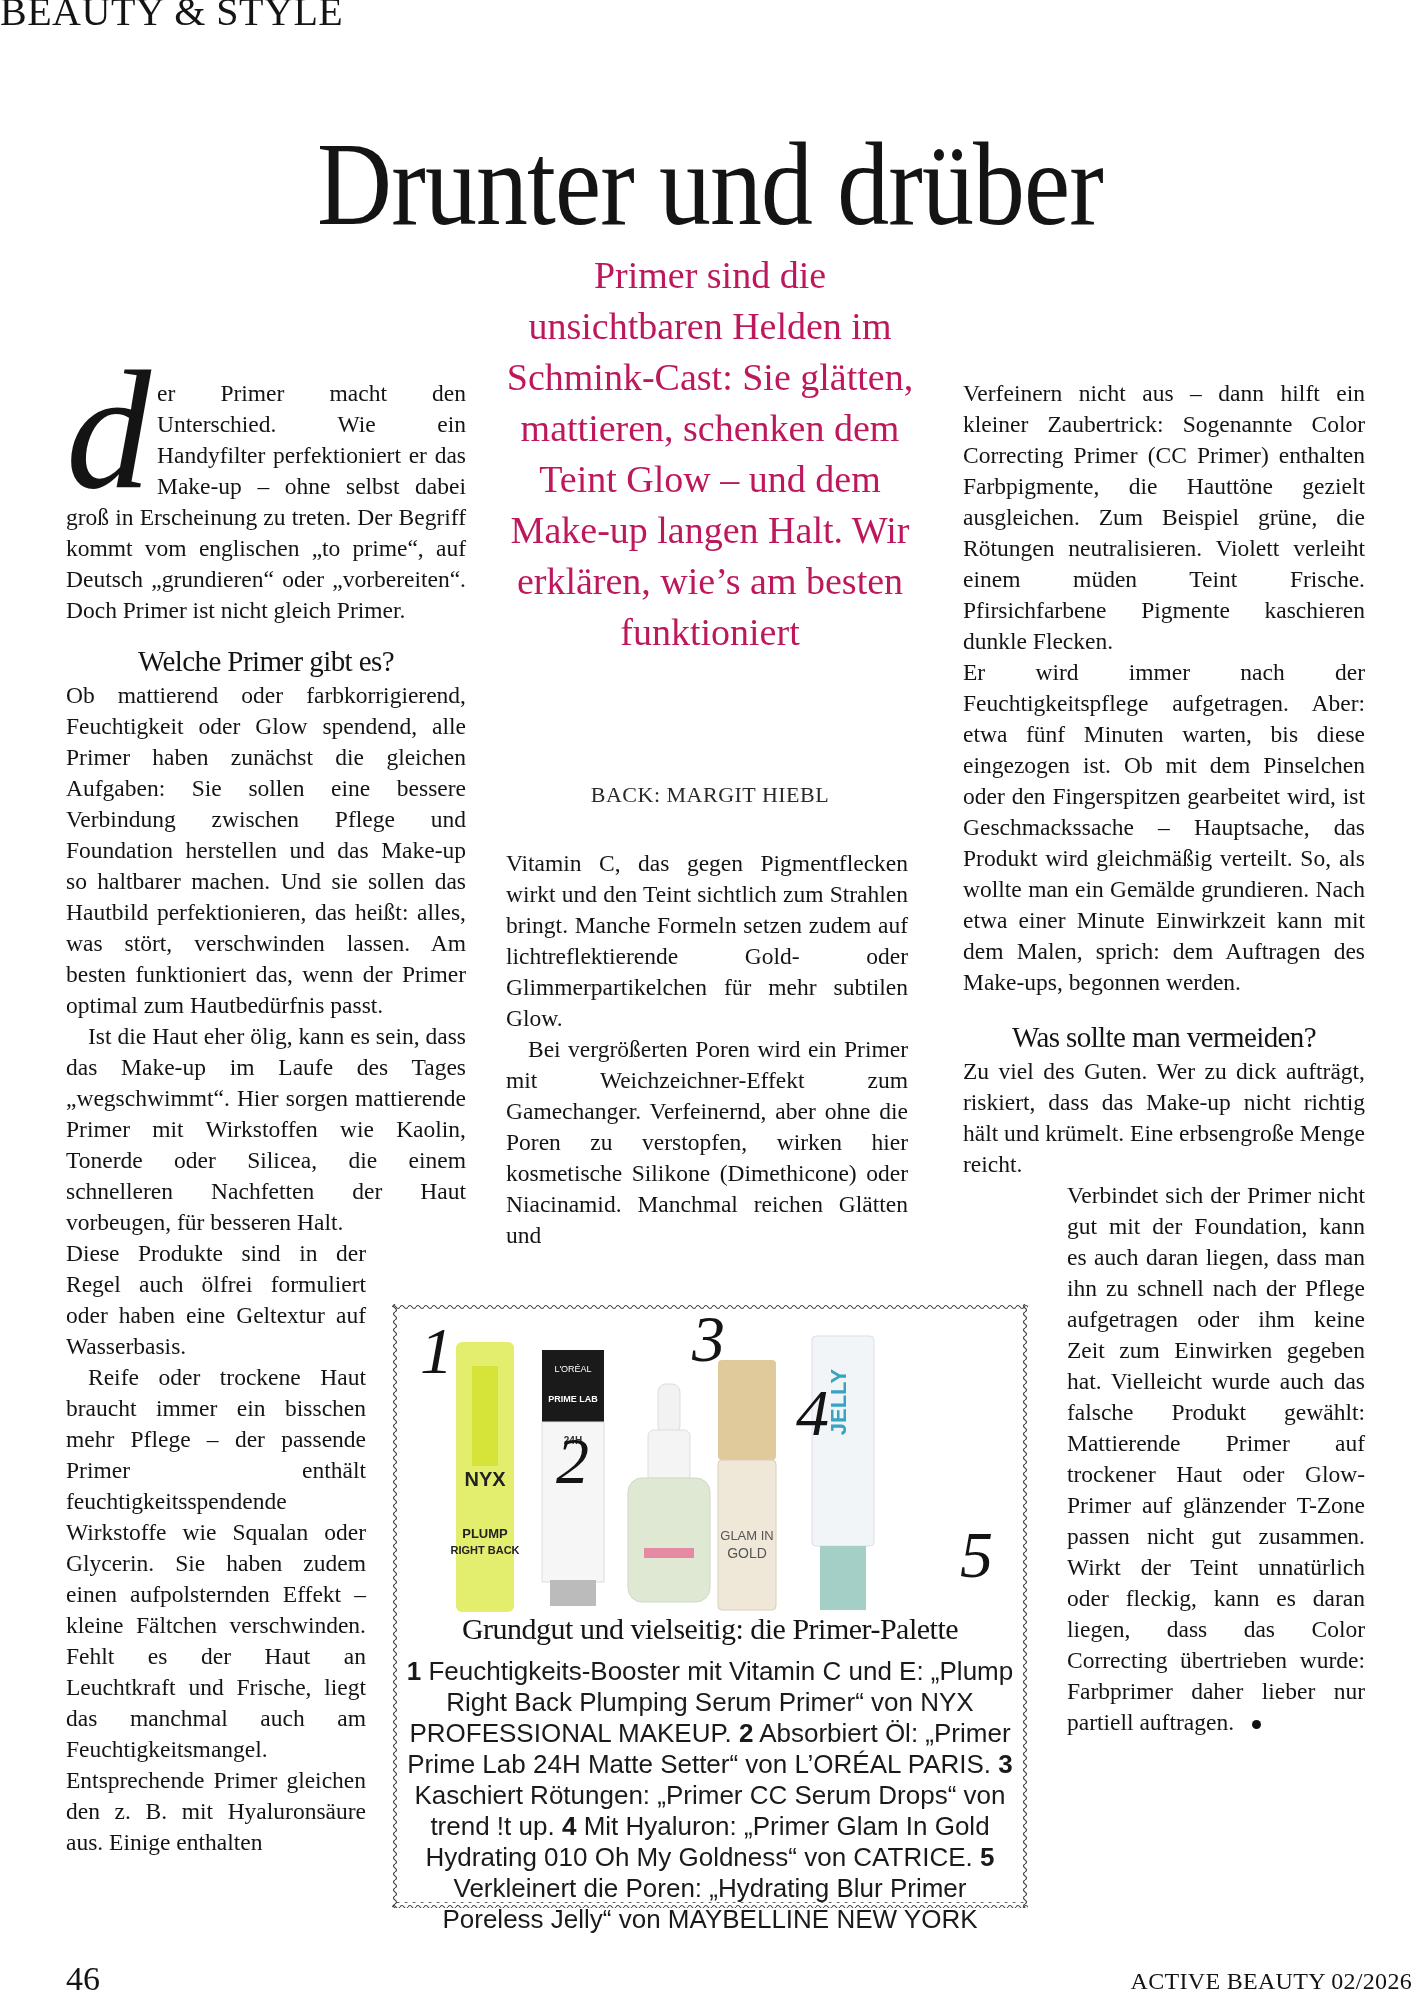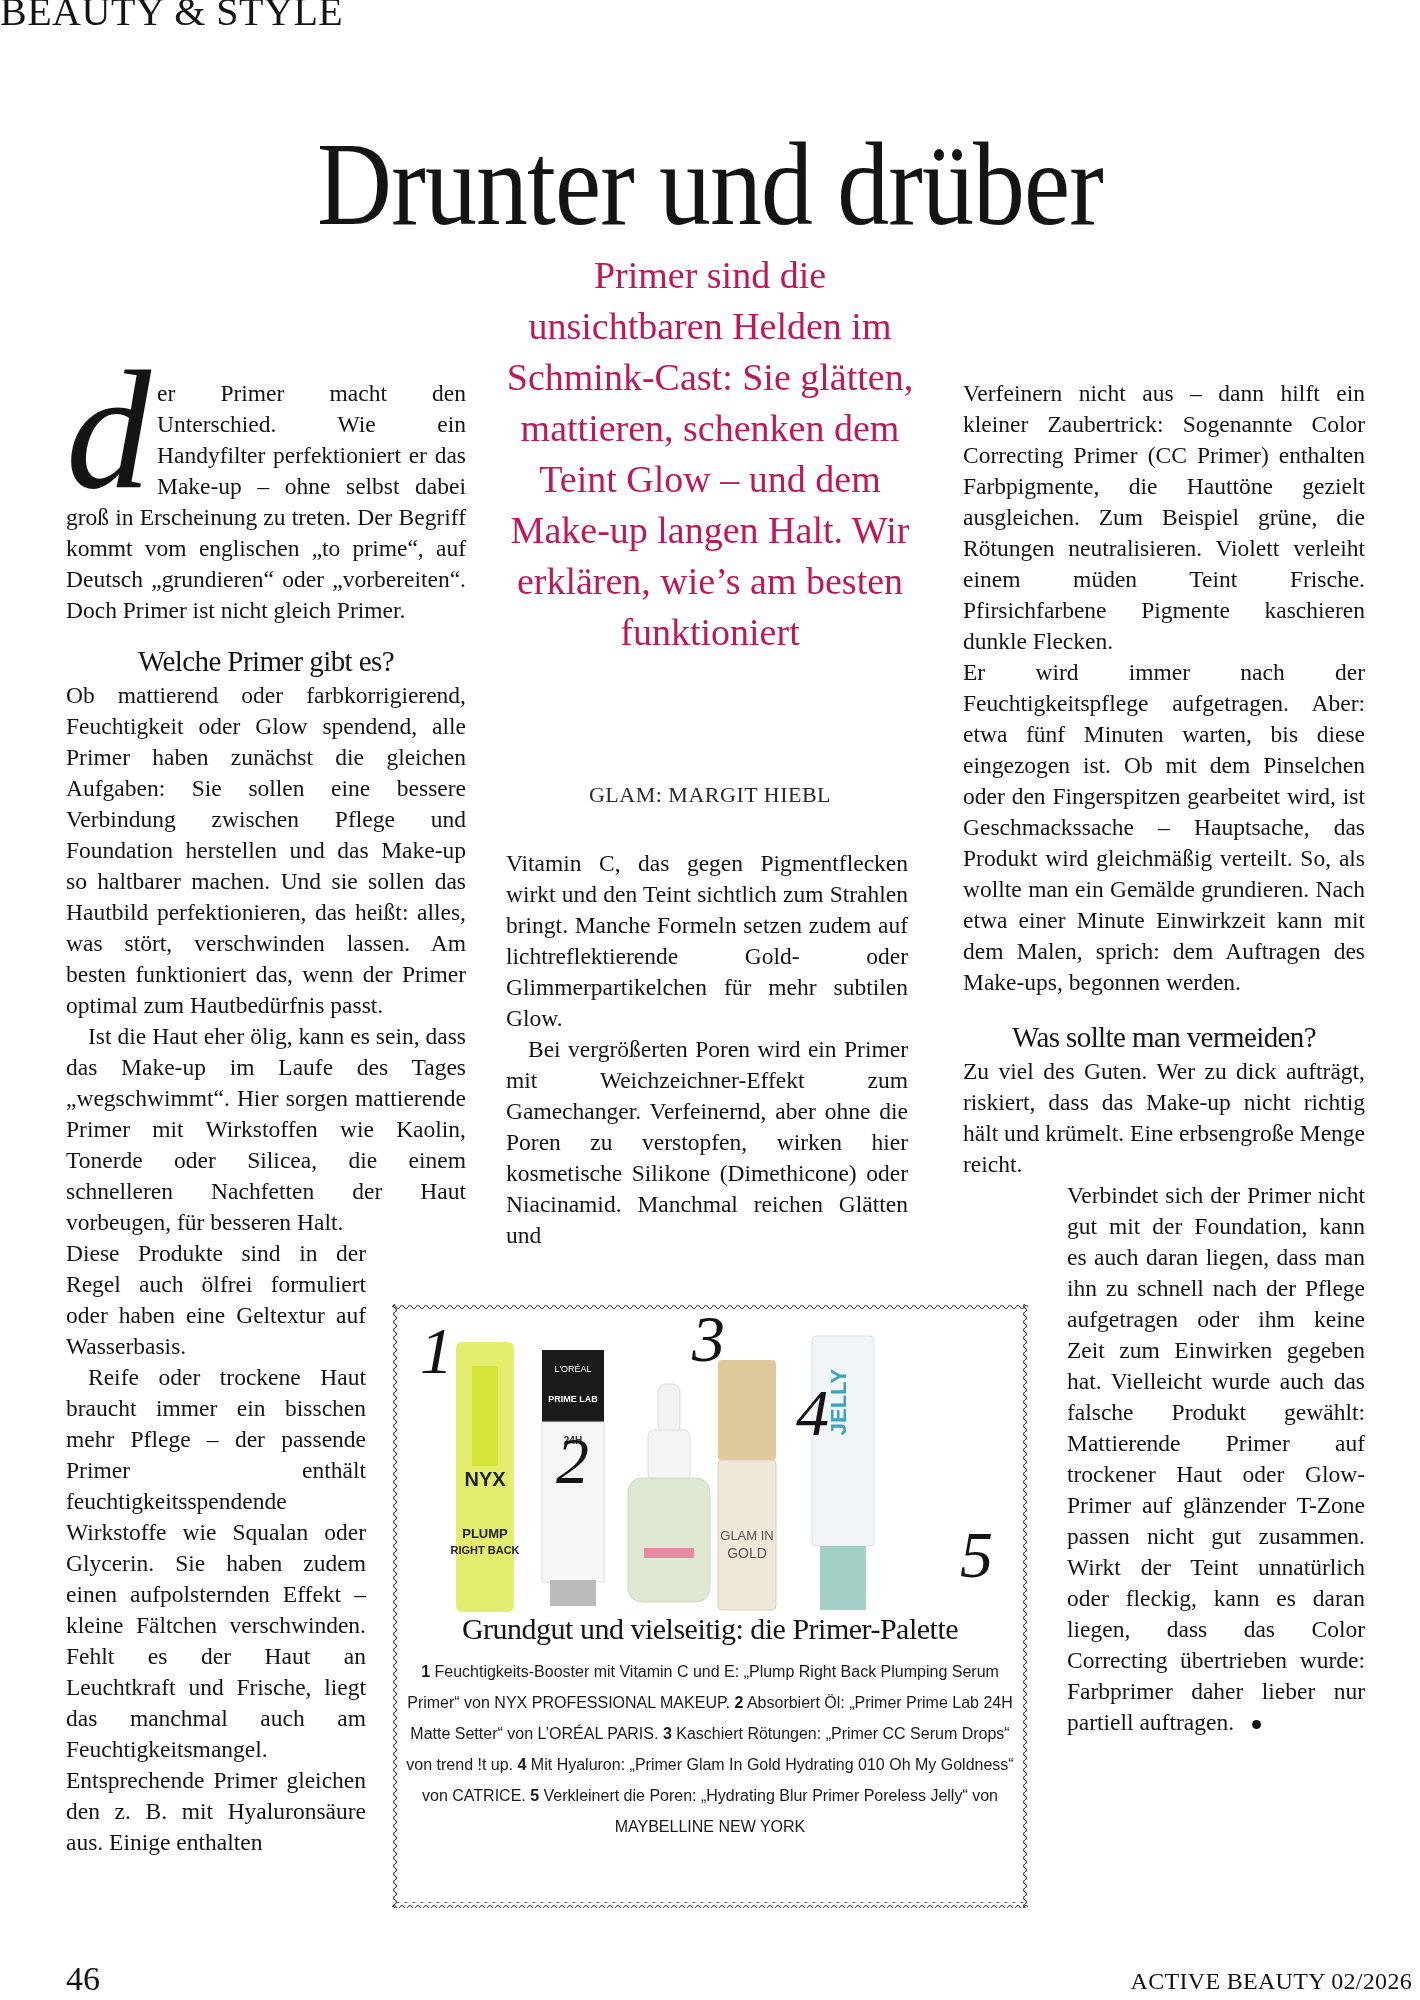--- a/index.html
+++ b/index.html
@@ -21,21 +21,21 @@
   .lead { left:502px; width:416px; top:250px; text-align:center; font-size:38px; line-height:51px; color:#be185d; }
   .byline { left:502px; width:416px; top:782px; text-align:center; font-size:22px; letter-spacing:0.5px; color:#2a2a2a; }
   .col-mid { left:506px; top:848px; width:402px; }
   .col-right { left:947px; top:378px; width:402px;margin-left:16px; }
   .col-right .sub { margin-left:104px; }
   .box-border { left:392px; top:1304px; width:636px; height:604px; }
   .products { left:400px; top:1312px; width:620px; height:300px; }
   .prod-num { font-style:italic; font-size:66px; font-family:"Liberation Serif",serif; line-height:1; }
   .box-title { left:392px; width:636px; top:1612px; text-align:center; font-size:30px; letter-spacing:-0.5px; }
   .box-caption { left:400px; width:620px; top:1656px; text-align:center; font-family:"Liberation Sans",sans-serif;
-                 font-size:16px; line-height:31px; color:#1a1a1a; }
+                 font-size:26px; line-height:31px; color:#1a1a1a; }
   .box-caption b { font-weight:bold; }
   .page-num { left:66px; top:1960px; font-size:34px; }
   .issue { right:8px; top:1968px; font-size:24px; letter-spacing:0.3px; }
   .bullet { display:inline-block; width:9px; height:9px; background:#111; border-radius:50%; margin-left:18px; vertical-align:middle; }
 </style>
 </head>
 <body>
 
 <div class="abs section-label">BEAUTY &amp; STYLE</div>
 <div class="abs headline">Drunter und drüber</div>
@@ -46,21 +46,21 @@
   <h2 style="margin-top:18px;">Welche Primer gibt es?</h2>
   <p>Ob mattierend oder farbkorrigierend, Feuchtigkeit oder Glow spendend, alle Primer haben zunächst die gleichen Aufgaben: Sie sollen eine bessere Verbindung zwischen Pflege und Foundation herstellen und das Make-up so haltbarer machen. Und sie sollen das Hautbild perfektionieren, das heißt: alles, was stört, verschwinden lassen. Am besten funktioniert das, wenn der Primer optimal zum Hautbedürfnis passt.</p>
   <p class="indent">Ist die Haut eher ölig, kann es sein, dass das Make-up im Laufe des Tages „wegschwimmt“. Hier sorgen mattierende Primer mit Wirkstoffen wie Kaolin, Tonerde oder Silicea, die einem schnelleren Nachfetten der Haut vorbeugen, für besseren Halt.</p>
   <div class="narrow">
     <p>Diese Produkte sind in der Regel auch ölfrei formuliert oder haben eine Geltextur auf Wasserbasis.</p>
     <p class="indent">Reife oder trockene Haut braucht immer ein bisschen mehr Pflege – der passende Primer enthält feuchtigkeitsspendende Wirkstoffe wie Squalan oder Glycerin. Sie haben zudem einen aufpolsternden Effekt – kleine Fältchen verschwinden. Fehlt es der Haut an Leuchtkraft und Frische, liegt das manchmal auch am Feuchtigkeitsmangel. Entsprechende Primer gleichen den z. B. mit Hyaluronsäure aus. Einige enthalten</p>
   </div>
 </div>
 
 <div class="abs lead">Primer sind die unsichtbaren Helden im Schmink-Cast: Sie glätten, mattieren, schenken dem Teint Glow – und dem Make-up langen Halt. Wir erklären, wie’s am besten funktioniert</div>
-<div class="abs byline">GLAM: MARGIT HIEBL</div>
+<div class="abs byline">BACK: MARGIT HIEBL</div>
 
 <div class="abs col col-mid">
   <p>Vitamin C, das gegen Pigmentflecken wirkt und den Teint sichtlich zum Strahlen bringt. Manche Formeln setzen zudem auf lichtreflektierende Gold- oder Glimmerpartikelchen für mehr subtilen Glow.</p>
   <p class="indent">Bei vergrößerten Poren wird ein Primer mit Weichzeichner-Effekt zum Gamechanger. Verfeinernd, aber ohne die Poren zu verstopfen, wirken hier kosmetische Silikone (Dimethicone) oder Niacinamid. Manchmal reichen Glätten und</p>
 </div>
 
 <div class="abs col col-right">
   <p>Verfeinern nicht aus – dann hilft ein kleiner Zaubertrick: Sogenannte Color Correcting Primer (CC Primer) enthalten Farbpigmente, die Hauttöne gezielt ausgleichen. Zum Beispiel grüne, die Rötungen neutralisieren. Violett verleiht einem müden Teint Frische. Pfirsichfarbene Pigmente kaschieren dunkle Flecken.</p>
   <p>Er wird immer nach der Feuchtigkeitspflege aufgetragen. Aber: etwa fünf Minuten warten, bis diese eingezogen ist. Ob mit dem Pinselchen oder den Fingerspitzen gearbeitet wird, ist Geschmackssache – Hauptsache, das Produkt wird gleichmäßig verteilt. So, als wollte man ein Gemälde grundieren. Nach etwa einer Minute Einwirkzeit kann mit dem Malen, sprich: dem Auftragen des Make-ups, begonnen werden.</p>
   <h2 style="margin-top:22px;">Was sollte man vermeiden?</h2>

